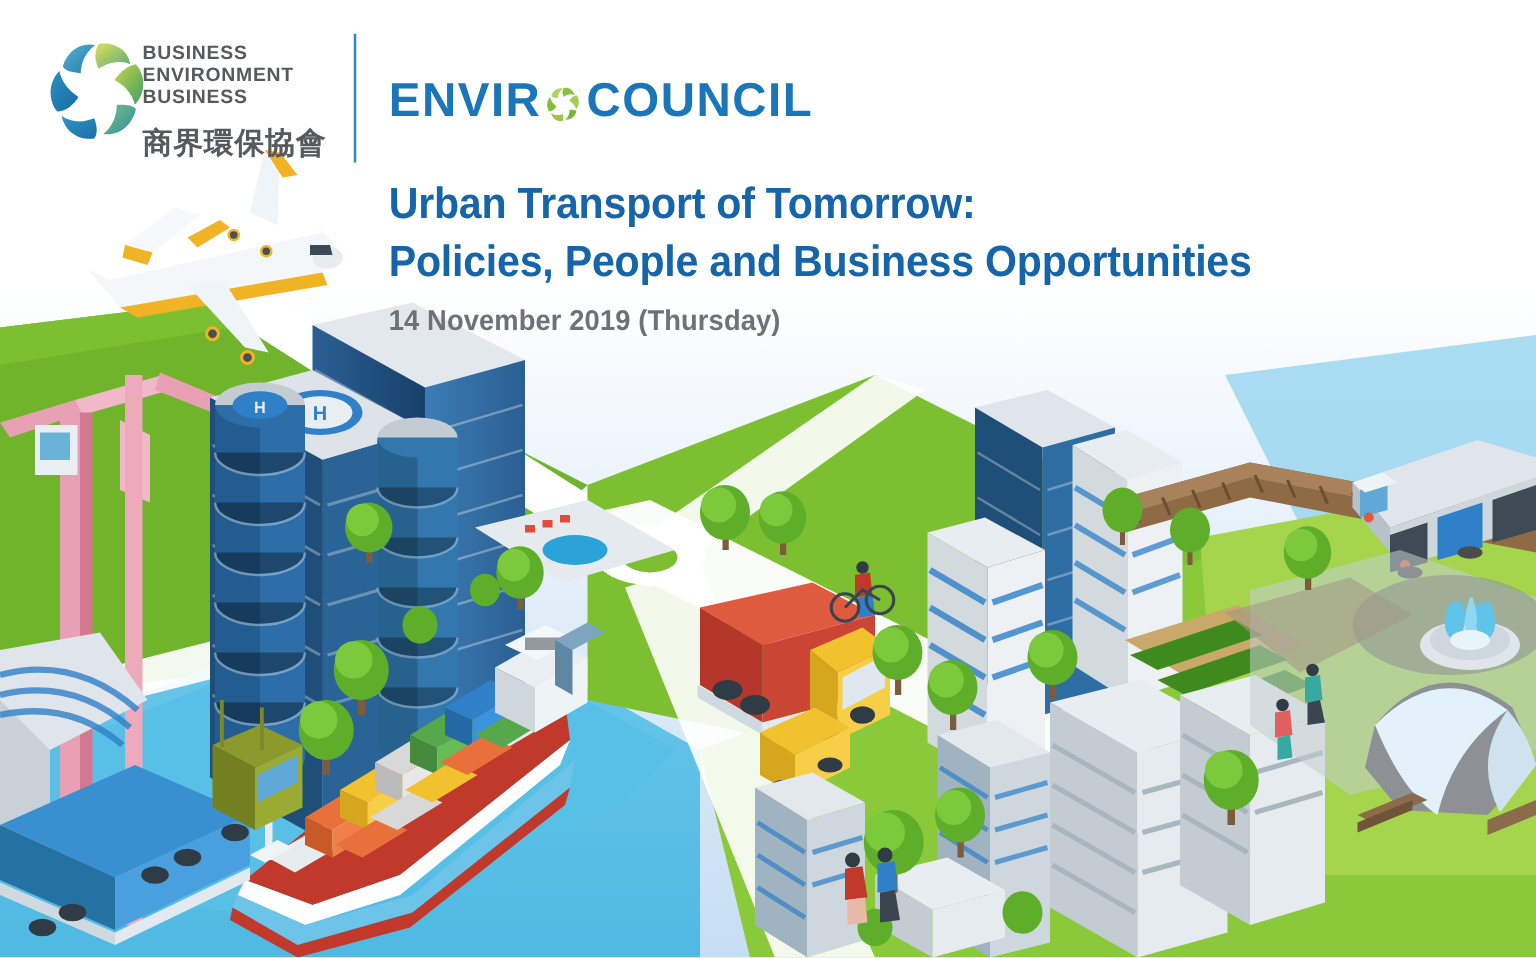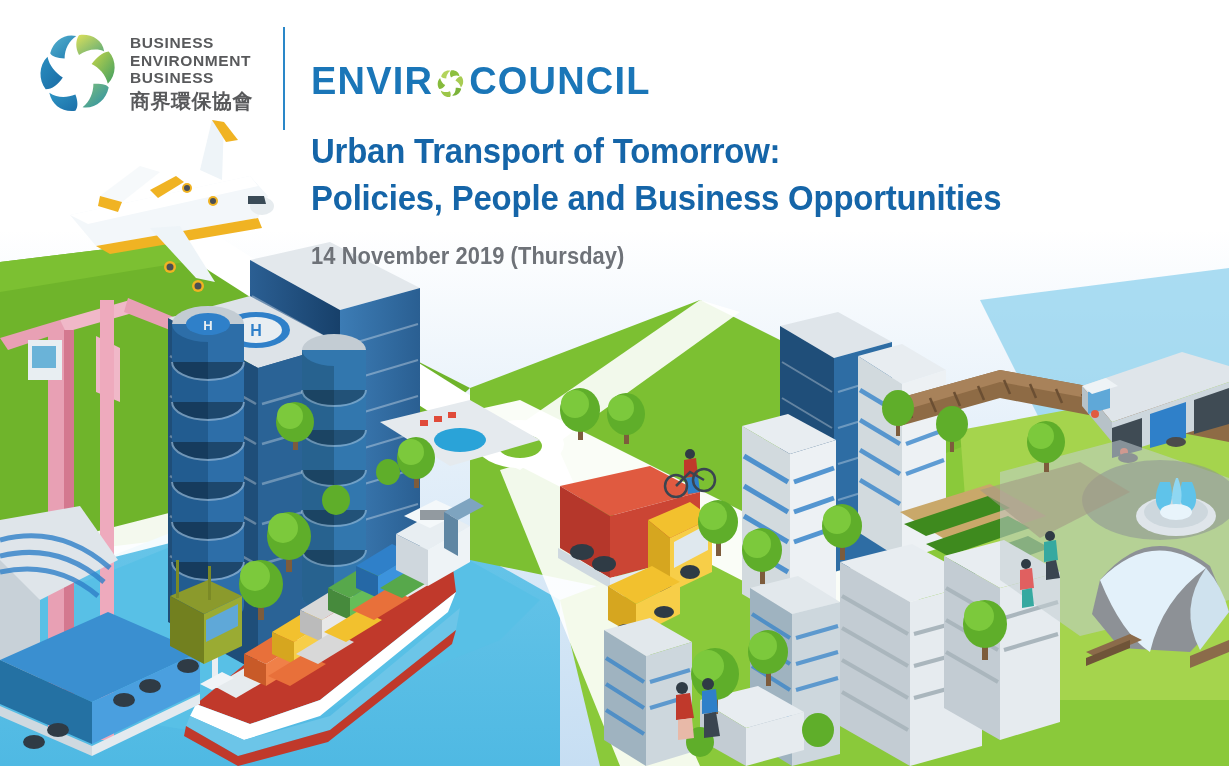--- a/index.html
+++ b/index.html
@@ -11,48 +11,48 @@
   #banner{
     position:relative;width:1229px;height:766px;overflow:hidden;
     background:linear-gradient(180deg,#ffffff 0%,#ffffff 22%,#f2f8fd 40%,#dcebf8 62%,#cde3f5 80%,#c6def3 100%);
   }
   
   #art{position:absolute;left:0;top:0;width:1229px;height:766px;}
   
   #header{position:absolute;left:0;top:0;width:1229px;height:140px;z-index:40;}
   #logo-block{position:absolute;left:34px;top:22px;width:232px;height:104px;}
   #logo-mark{position:absolute;left:0;top:6px;width:90px;height:90px;}
-  #logo-wordmark{position:absolute;left:96px;top:12px;width:140px;}
+  #logo-wordmark{position:absolute;left:80px;top:12px;width:140px;}
   .bec-line{
     font-family:"Liberation Sans", sans-serif;
     font-size:15.5px;font-weight:700;letter-spacing:0.6px;
     color:#58595b;line-height:17.5px;white-space:nowrap;
   }
   .bec-zh{
     font-family:"DejaVu Sans", sans-serif;
-    font-size:20px;font-weight:700;color:#58595b;
-    line-height:23px;letter-spacing:0.5px;margin-top:3px;white-space:nowrap;
+    font-size:24px;font-weight:700;color:#58595b;
+    line-height:23px;letter-spacing:0.5px;margin-top:16px;white-space:nowrap;
   }
   #header-divider{
     position:absolute;left:283px;top:27px;width:2px;height:103px;
     background:#2a87c8;z-index:41;
   }
   #enviro-lockup{
     position:absolute;left:311px;top:52px;height:48px;
     display:flex;align-items:flex-end;
   }
   .enviro-word{
     font-family:"Liberation Sans", sans-serif;
     font-size:38px;font-weight:700;letter-spacing:1.2px;
     color:#1a76b8;line-height:38px;white-space:nowrap;
   }
   #enviro-o{
     width:34px;height:34px;margin:0 1px 0 1px;position:relative;top:1px;
   }
-  #title-block{position:absolute;left:311px;top:127px;z-index:40;}
+  #title-block{position:absolute;left:311px;top:139px;z-index:40;}
   .title-line{
     font-family:"Liberation Sans", sans-serif;
     font-weight:700;font-size:35px;line-height:47px;
     letter-spacing:-0.2px;color:#1565a8;white-space:nowrap;
     transform:scaleX(0.94);transform-origin:left center;
   }
   #event-date{
     position:absolute;left:311px;top:243px;z-index:40;
     font-family:"Liberation Sans", sans-serif;
     font-weight:700;font-size:23px;color:#6e7278;

